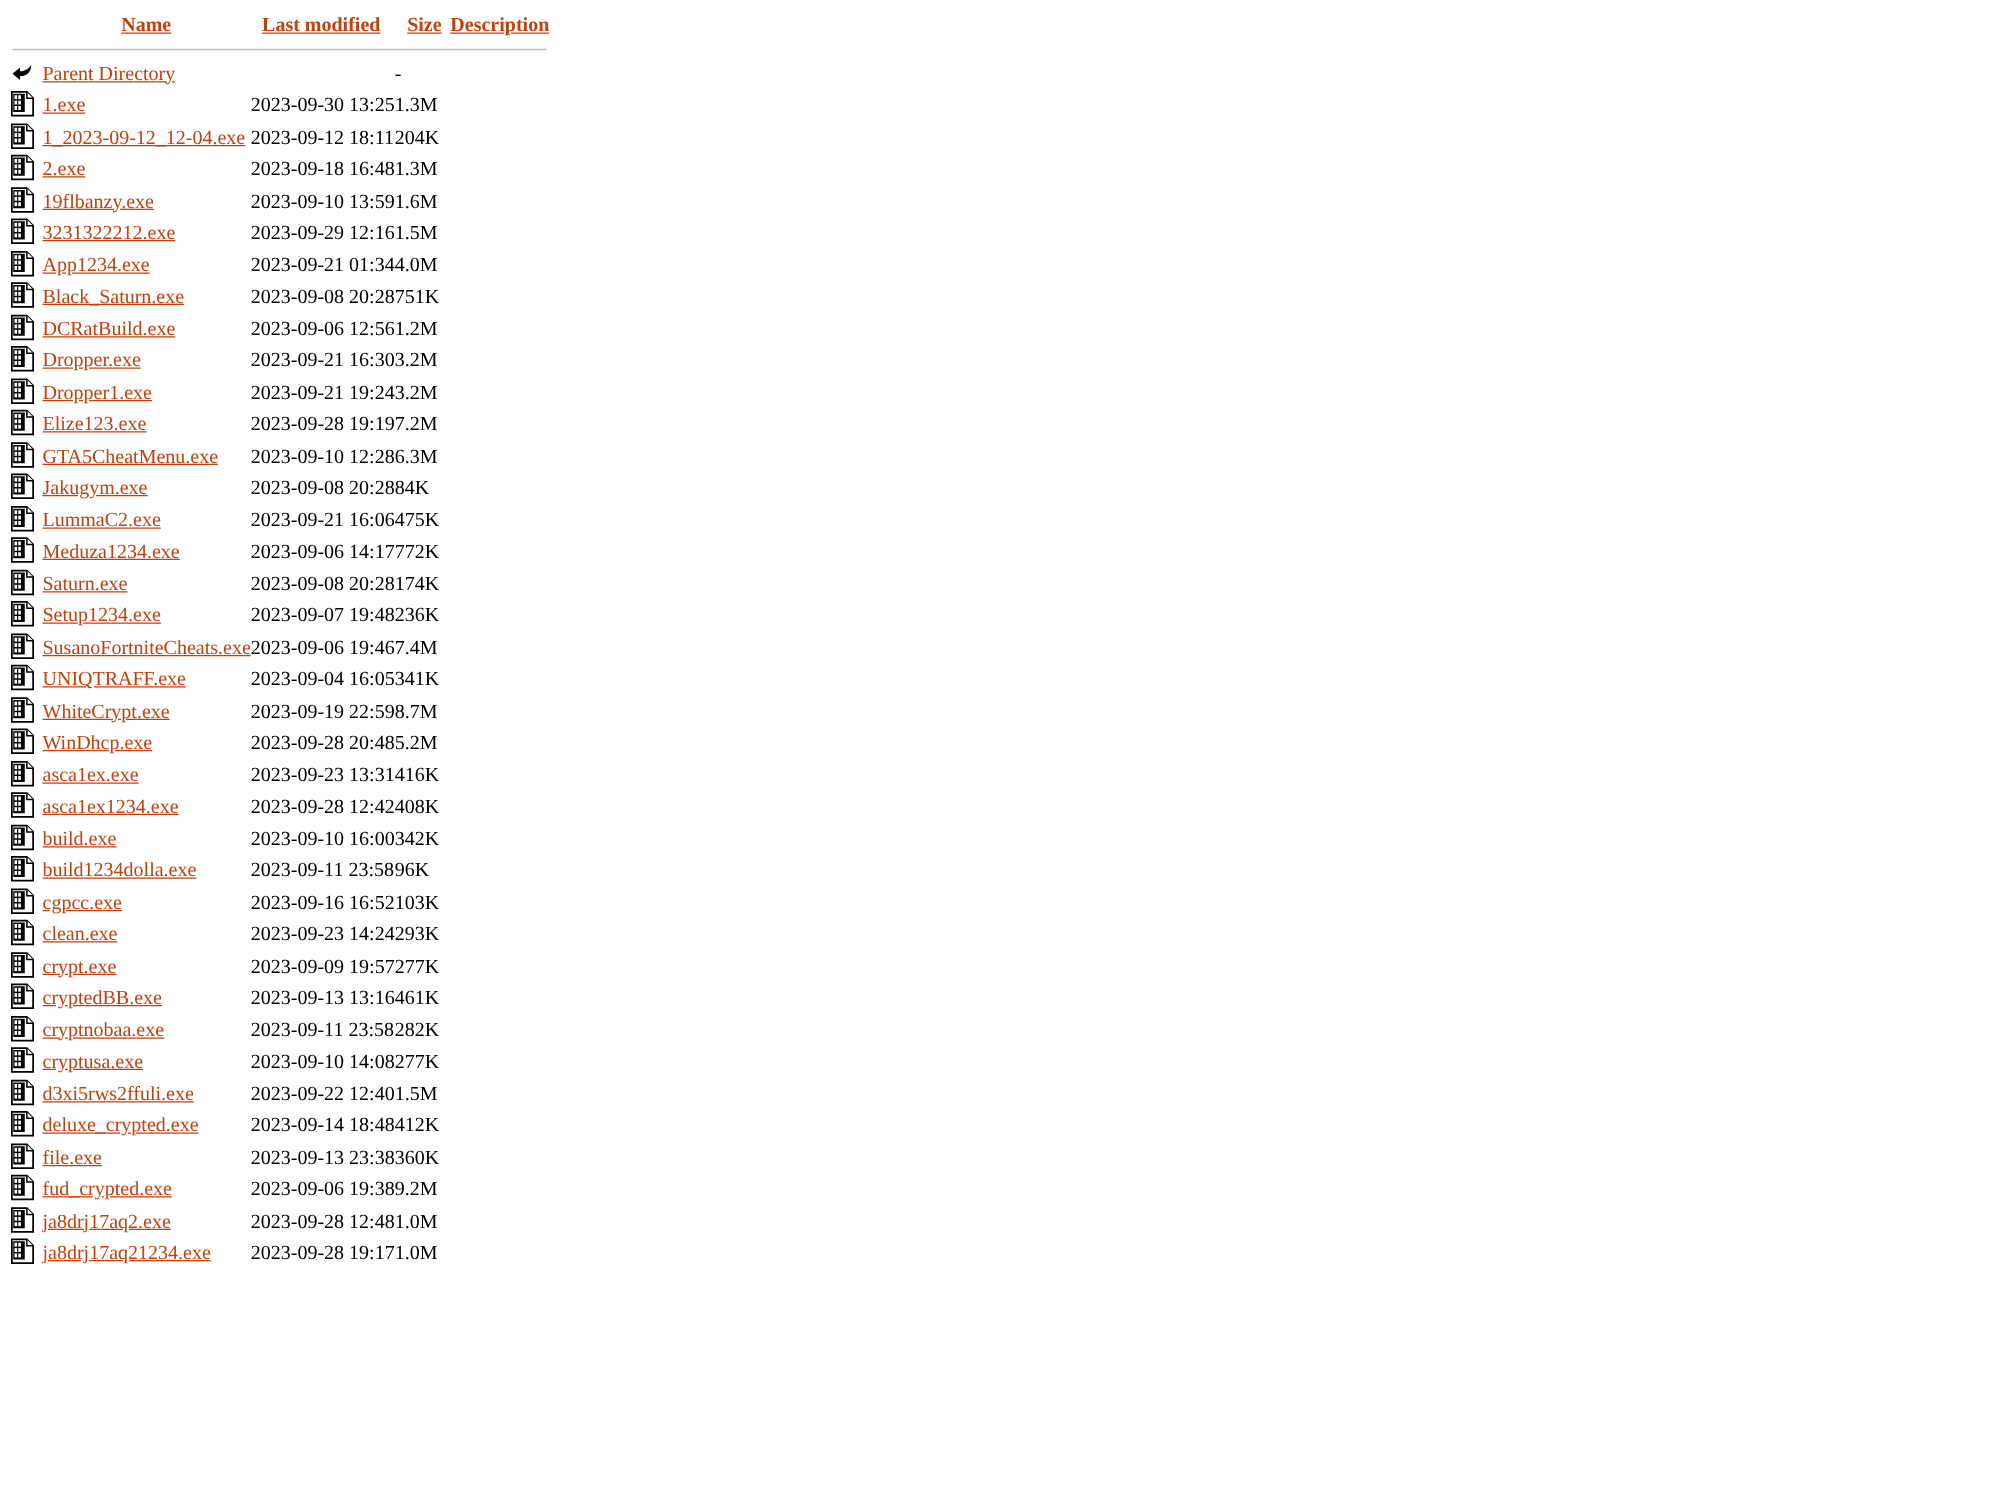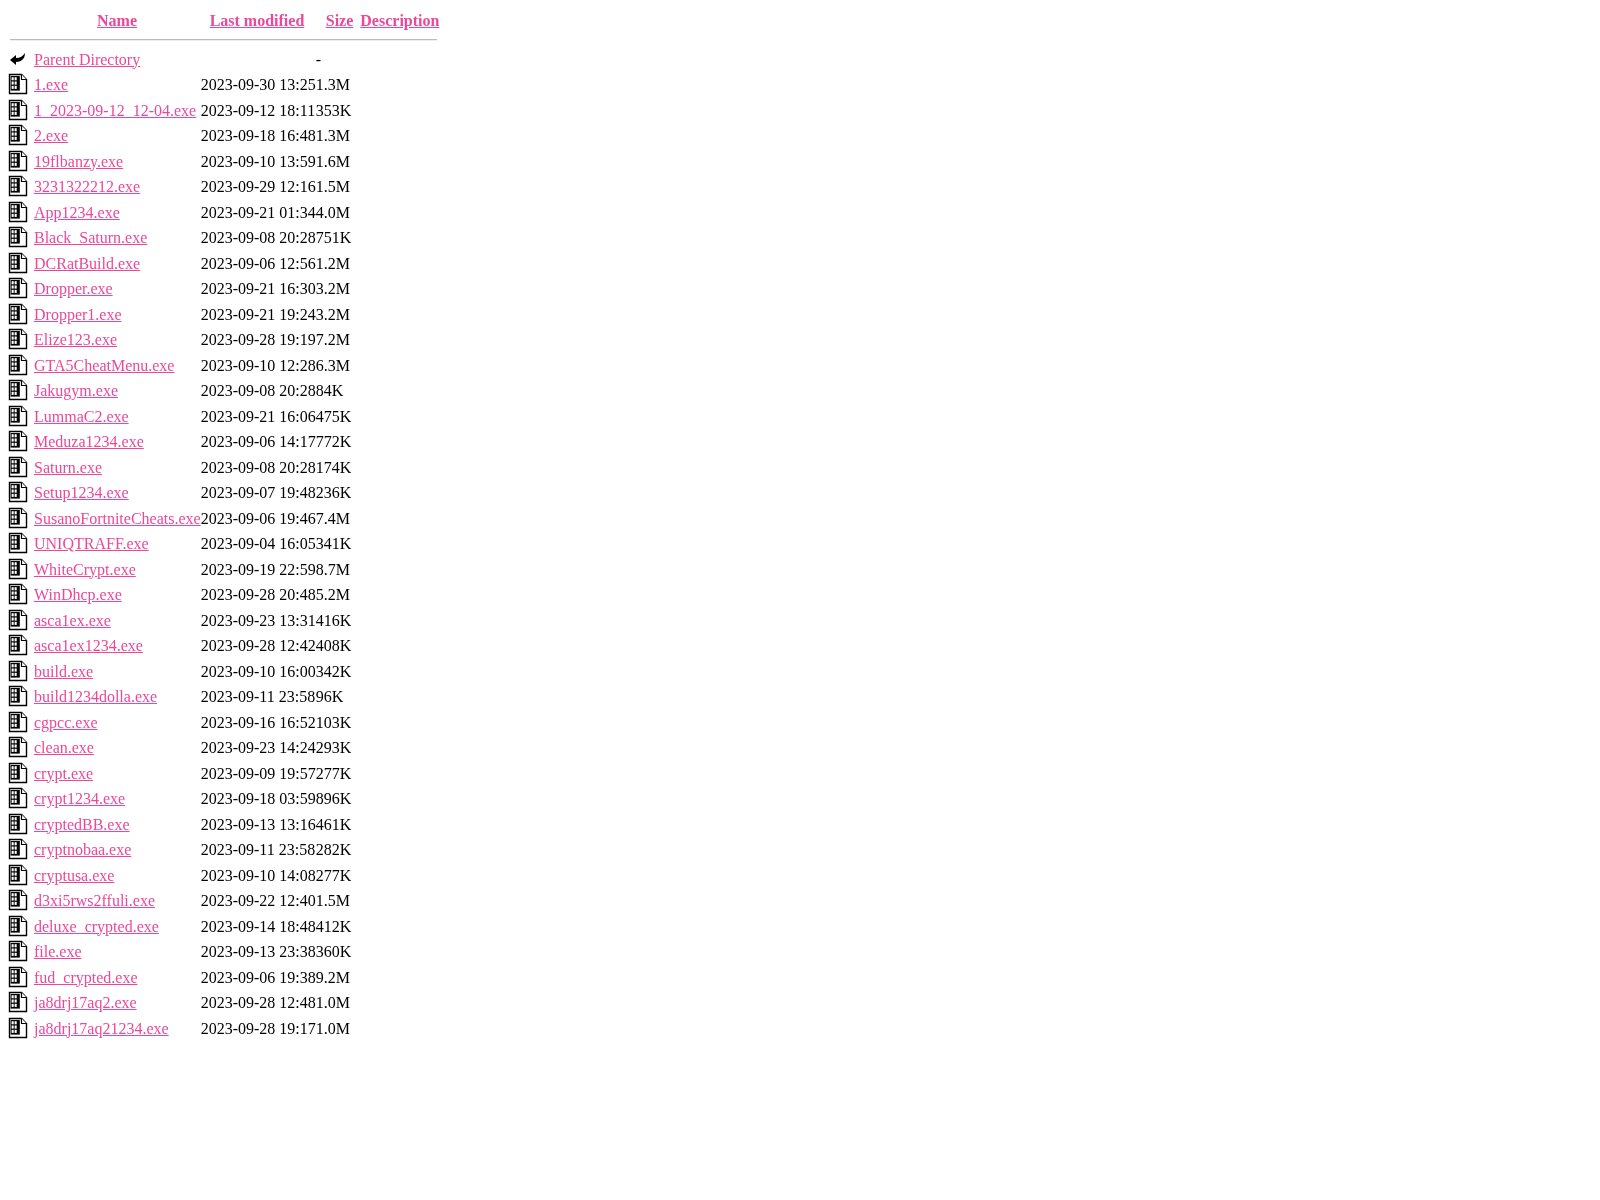--- a/index.html
+++ b/index.html
@@ -51,21 +51,21 @@
   td.col-size, th.col-size { text-align: right; padding-left: 6px; }
   td.col-desc, th.col-desc { padding-left: 7px; }
 
   thead th.col-name   { padding-left: 63px; }
   thead th.col-date   { padding-left: 9px; }
   thead th.col-size   { padding-left: 10px; text-align: right; }
   thead th.col-desc   { padding-left: 7px; }
 
   thead th a,
   a.idx-link {
-    color: #ec4899;
+    color: #c2410c;
     text-decoration: underline;
   }
   thead th a {
     font-weight: bold;
   }
 
   tr.rule-row td {
     padding: 0;
   }
   hr.idx-rule {
@@ -172,21 +172,21 @@
           <rect x="6.6" y="8.5" width="2.1" height="3.1" fill="#ffffff"></rect>
           <rect x="3.6" y="12.8" width="2.1" height="3.1" fill="#ffffff"></rect>
           <rect x="6.6" y="12.8" width="2.1" height="3.1" fill="#ffffff"></rect>
         </svg>
       </span>
     </td>
     <td class="col-name">
       <a class="idx-link" href="#">1_2023-09-12_12-04.exe</a>
     </td>
     <td class="col-date">2023-09-12 18:11</td>
-    <td class="col-size">353K</td>
+    <td class="col-size">204K</td>
     <td class="col-desc"></td>
   </tr>
 
   <tr>
     <td class="col-icon">
       <span class="icon">
         <svg width="20" height="22" viewBox="0 0 20 22" xmlns="http://www.w3.org/2000/svg">
           <path d="M1.5 1.5 H13.5 L18.5 6.5 V20.5 H1.5 Z" fill="#ffffff" stroke="#000000" stroke-width="1.4"></path>
           <path d="M13.5 1.5 L13.5 6.5 L18.5 6.5" fill="#ffffff" stroke="#000000" stroke-width="1.2"></path>
           <rect x="2.6" y="3" width="9.2" height="14.6" fill="#000000"></rect>
@@ -801,43 +801,20 @@
       </span>
     </td>
     <td class="col-name">
       <a class="idx-link" href="#">crypt.exe</a>
     </td>
     <td class="col-date">2023-09-09 19:57</td>
     <td class="col-size">277K</td>
     <td class="col-desc"></td>
   </tr>
 
-  <tr>
-    <td class="col-icon">
-      <span class="icon">
-        <svg width="20" height="22" viewBox="0 0 20 22" xmlns="http://www.w3.org/2000/svg">
-          <path d="M1.5 1.5 H13.5 L18.5 6.5 V20.5 H1.5 Z" fill="#ffffff" stroke="#000000" stroke-width="1.4"></path>
-          <path d="M13.5 1.5 L13.5 6.5 L18.5 6.5" fill="#ffffff" stroke="#000000" stroke-width="1.2"></path>
-          <rect x="2.6" y="3" width="9.2" height="14.6" fill="#000000"></rect>
-          <rect x="3.6" y="4.2" width="2.1" height="3.1" fill="#ffffff"></rect>
-          <rect x="6.6" y="4.2" width="2.1" height="3.1" fill="#ffffff"></rect>
-          <rect x="3.6" y="8.5" width="2.1" height="3.1" fill="#ffffff"></rect>
-          <rect x="6.6" y="8.5" width="2.1" height="3.1" fill="#ffffff"></rect>
-          <rect x="3.6" y="12.8" width="2.1" height="3.1" fill="#ffffff"></rect>
-          <rect x="6.6" y="12.8" width="2.1" height="3.1" fill="#ffffff"></rect>
-        </svg>
-      </span>
-    </td>
-    <td class="col-name">
-      <a class="idx-link" href="#">crypt1234.exe</a>
-    </td>
-    <td class="col-date">2023-09-18 03:59</td>
-    <td class="col-size">896K</td>
-    <td class="col-desc"></td>
-  </tr>
 
   <tr>
     <td class="col-icon">
       <span class="icon">
         <svg width="20" height="22" viewBox="0 0 20 22" xmlns="http://www.w3.org/2000/svg">
           <path d="M1.5 1.5 H13.5 L18.5 6.5 V20.5 H1.5 Z" fill="#ffffff" stroke="#000000" stroke-width="1.4"></path>
           <path d="M13.5 1.5 L13.5 6.5 L18.5 6.5" fill="#ffffff" stroke="#000000" stroke-width="1.2"></path>
           <rect x="2.6" y="3" width="9.2" height="14.6" fill="#000000"></rect>
           <rect x="3.6" y="4.2" width="2.1" height="3.1" fill="#ffffff"></rect>
           <rect x="6.6" y="4.2" width="2.1" height="3.1" fill="#ffffff"></rect>

